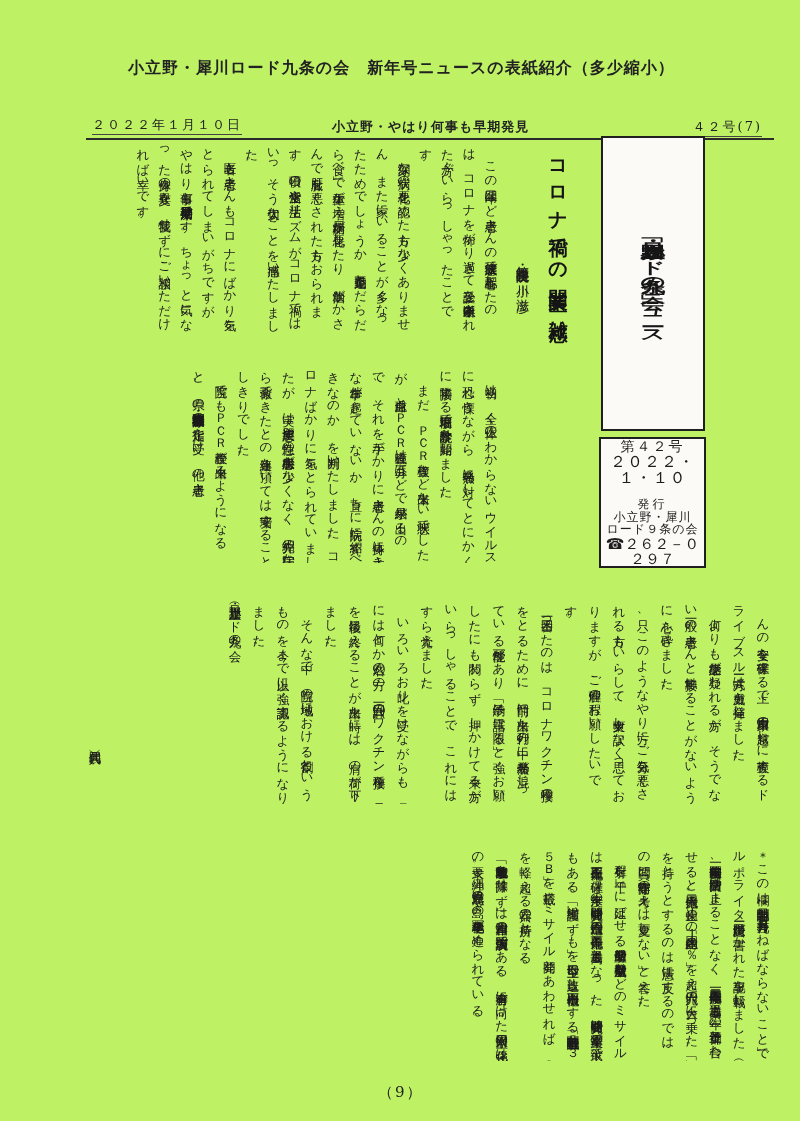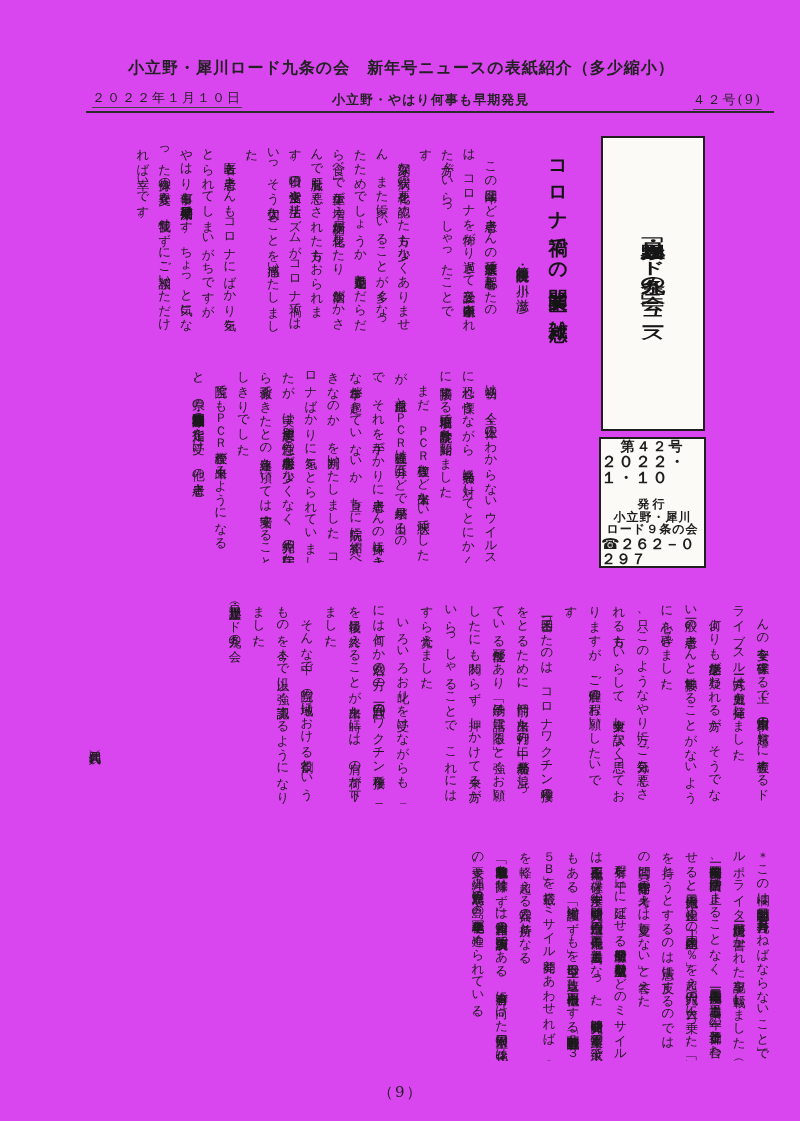--- a/index.html
+++ b/index.html
@@ -1,26 +1,26 @@
 <!DOCTYPE html>
 <html lang="ja"><head>
 <meta charset="utf-8">
 <style>
   html,body{margin:0;padding:0;background:#fbfaf7;}
   .page{
     position:relative;width:800px;height:1121px;margin:0 auto;
-    background:#d946ef;color:#1a1a1a;overflow:hidden;
+    background:#bef264;color:#1a1a1a;overflow:hidden;
     font-family:"DejaVu Serif","Liberation Serif",serif;
   }
   .caption{
     position:absolute;left:128px;top:58px;font-size:16px;font-weight:700;
     font-family:"Liberation Sans","DejaVu Sans",sans-serif;letter-spacing:1px;color:#222;
   }
   .nl-header{
-    position:absolute;left:86px;top:87px;width:688px;height:24px;
+    position:absolute;left:86px;top:114px;width:688px;height:24px;
     border-bottom:2px solid #2b2b2b;font-size:13px;color:#222;text-decoration:underline;
   }
   .nl-header .date{position:absolute;left:6px;top:2px;letter-spacing:2px;border-bottom:1px solid #444;}
   .nl-header .org{position:absolute;left:246px;top:4px;font-weight:700;letter-spacing:1px;}
   .nl-header .issue{position:absolute;right:12px;top:4px;letter-spacing:2px;border-bottom:1px solid #444;}
 
   .vtext{writing-mode:vertical-rl;text-orientation:upright;}
 
   .masthead-box{
     position:absolute;left:601px;top:136px;width:100px;height:291px;
@@ -29,21 +29,21 @@
   .masthead-text{
     writing-mode:vertical-rl;text-orientation:upright;
     display:inline-block;height:456px;font-size:24px;font-weight:700;line-height:1;
     transform:scale(1.02,0.632);transform-origin:top center;letter-spacing:0;
     margin-top:2px;color:#161616;
   }
   .issue-box{
     position:absolute;left:599px;top:437px;width:103px;height:127px;
     border:2px solid #1f1f1f;background:#fbfaf7;
     display:flex;flex-direction:column;justify-content:space-evenly;align-items:center;
-    font-family:"Liberation Sans","DejaVu Sans",sans-serif;font-weight:700;color:#1d1d1d;
+    font-family:"Liberation Sans","DejaVu Sans",sans-serif;font-weight:400;color:#1d1d1d;text-align:center;
   }
   .issue-box div{line-height:1;}
   .ib-no{font-size:14px;letter-spacing:2px;}
   .ib-date{font-size:16px;letter-spacing:1px;}
   .ib-pub{font-size:12px;letter-spacing:3px;margin-top:12px;}
   .ib-org{font-size:12px;letter-spacing:1px;}
   .ib-tel{font-size:15px;letter-spacing:0;}
 
   .article-title{
     position:absolute;left:546px;top:148px;height:300px;
@@ -72,21 +72,21 @@
 </head>
 <body>
 
 <div class="page">
 
   <div class="caption">小立野・犀川ロード九条の会　新年号ニュースの表紙紹介（多少縮小）</div>
 
   <div class="nl-header">
     <span class="date">２０２２年１月１０日</span>
     <span class="org">小立野・やはり何事も早期発見</span>
-    <span class="issue">４２号(9)</span>
+    <span class="issue">４２号(7)</span>
   </div>
 
   <div class="masthead-box">
     <span class="masthead-text">「小立野・犀川ロード九条の会」ニュース</span>
   </div>
 
   <div class="issue-box">
     <div class="ib-no">第４２号</div>
     <div class="ib-date">２０２２・１・１０</div>
     <div class="ib-pub">発行</div>

